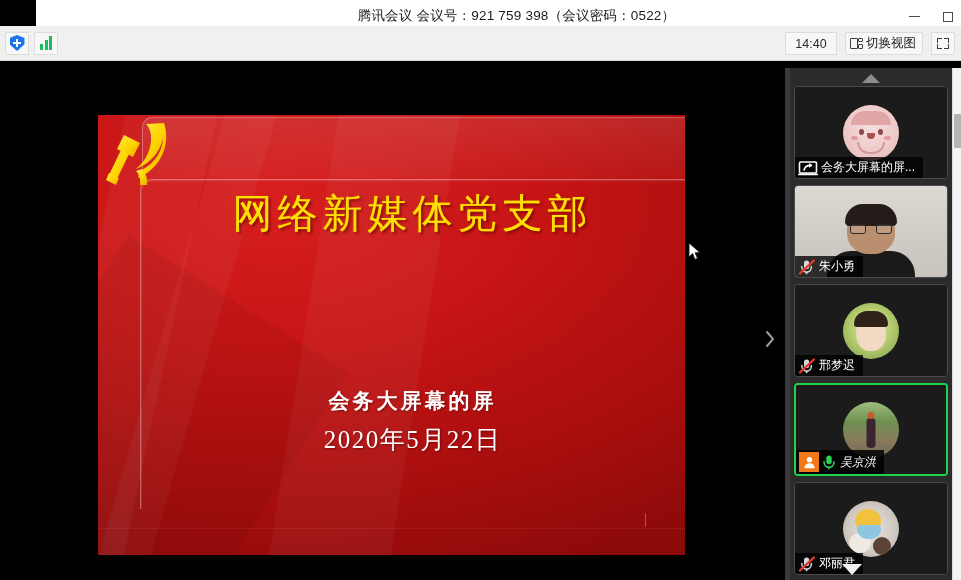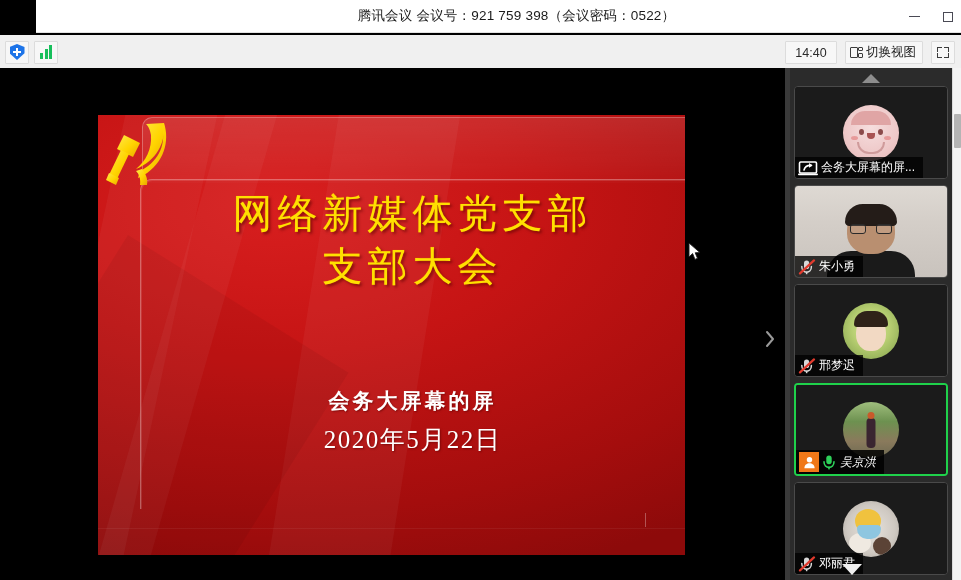--- a/index.html
+++ b/index.html
@@ -57,21 +57,21 @@
     content: ""; position: absolute;
     left: 0; top: 5px;
     width: 13px; height: 1.3px;
     background: #4a4a55;
   }
   .glyph-close::before { transform: rotate(45deg); }
   .glyph-close::after  { transform: rotate(-45deg); }
 
   
   .toolbar {
-    position: absolute; top: 35px; left: 0;
+    position: absolute; top: 26px; left: 0;
     width: 961px; height: 35px;
     background: #f0f0f0;
     border-bottom: 1px solid #d8d8d8;
     display: flex; align-items: center;
   }
   .tb-left { display: flex; align-items: center; padding-left: 5px; gap: 5px; }
   .tb-right {
     position: absolute; right: 6px; top: 0;
     height: 35px;
     display: flex; align-items: center; gap: 8px;
@@ -507,21 +507,20 @@
         <path d="M40 52 C44 57 46 62 45 68 L38 68 C39 62 37 57 34 54 Z" fill="url(#gold)"></path>
 
         <path d="M22 18 L38 26 L31 40 L15 32 Z" fill="url(#gold)"></path>
 
         <path d="M19 33 L27 37 L15 62 L7 58 Z" fill="url(#gold)"></path>
         <path d="M7 56 L17 61 L14 68 L4 63 Z" fill="url(#gold)"></path>
       </svg>
 
       <div class="slide-title">
         <div>网络新媒体党支部</div>
-        <div>支部大会</div>
       </div>
 
       <div class="slide-sub">
         <div class="org">会务大屏幕的屏</div>
         <div class="date">2020年5月22日</div>
       </div>
     </div>
 
     <svg class="collapse-chevron" viewBox="0 0 14 22">
       <path d="M4 4 L10 11 L4 18" fill="none" stroke="#9a9a9a" stroke-width="2" stroke-linecap="round" stroke-linejoin="round"></path>

